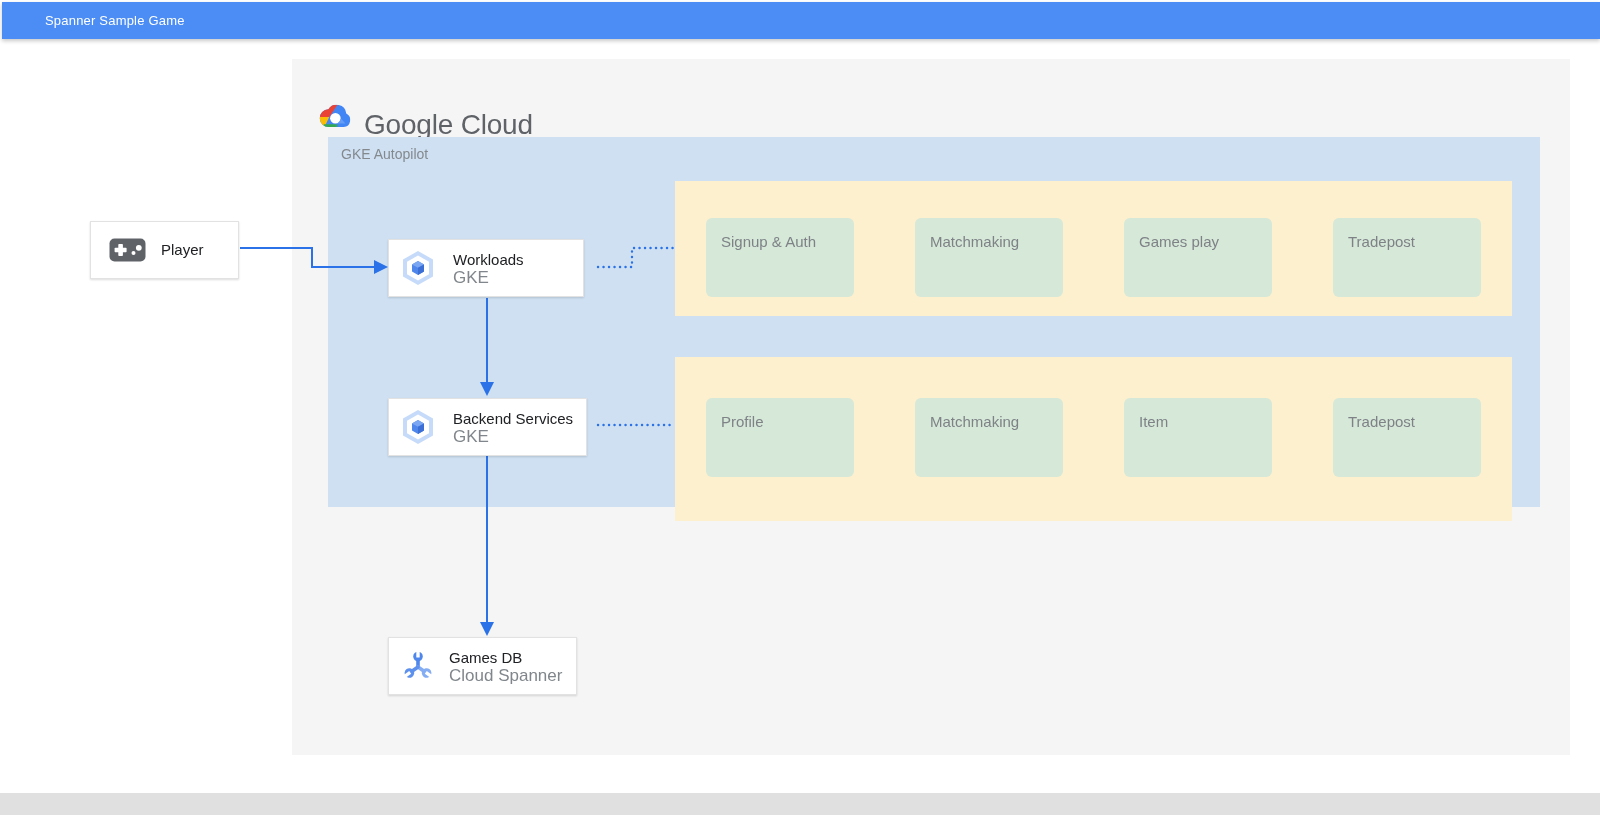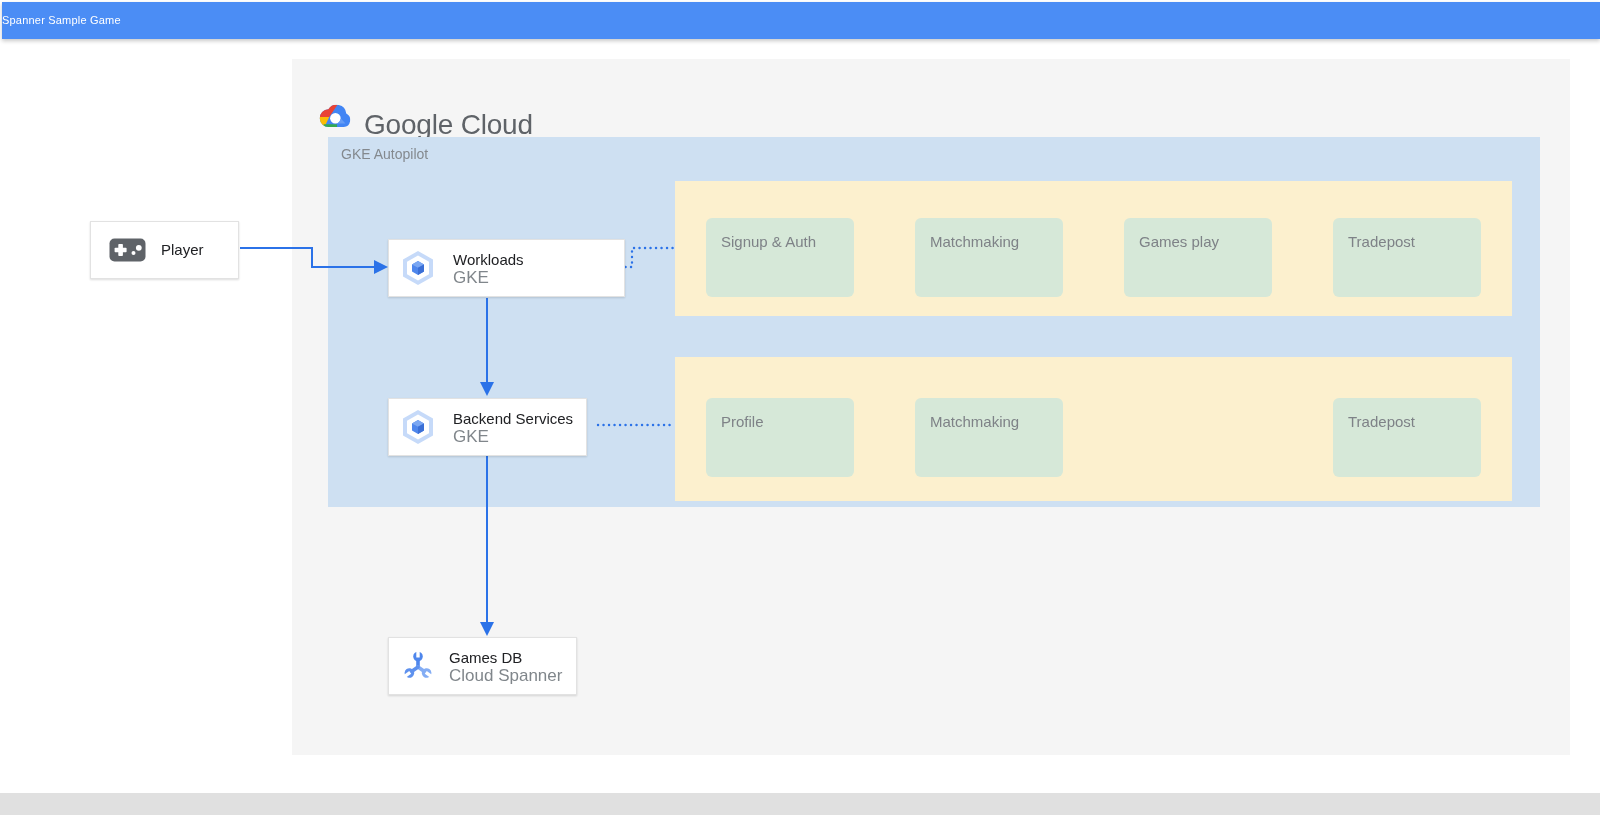--- a/index.html
+++ b/index.html
@@ -7,22 +7,22 @@
     position:relative;width:1600px;height:815px;overflow:hidden;background:#ffffff;
     font-family:"Liberation Sans",sans-serif;
   }
   
   .header{
     position:absolute;left:2px;top:2px;right:0;height:37px;
     background:var(--header-blue);
     box-shadow:0 2px 4px rgba(0,0,0,.22);
   }
   .header-title{
-    display:inline-block;line-height:37px;
-    color:#ffffff;font-size:11px;font-weight:500;letter-spacing:.2px;
+    display:inline-block;padding-left:43px;line-height:37px;
+    color:#ffffff;font-size:13px;font-weight:500;letter-spacing:.2px;
   }
   
   .canvas{
     position:absolute;left:292px;top:59px;width:1278px;height:696px;
     background:var(--canvas-gray);
   }
   .brand{
     position:absolute;left:26px;top:33px;display:flex;align-items:center;gap:9px;
   }
   .brand-text{font-size:28px;color:#5F6368;letter-spacing:-.2px;margin-top:17px;}
@@ -31,21 +31,21 @@
     background:var(--container-blue);
   }
   .gke-label{
     position:absolute;left:13px;top:9px;font-size:14px;color:#84898E;
   }
   
   .svc-row{
     position:absolute;left:383px;width:837px;background:var(--row-yellow);
   }
   .row1{top:122px;height:135px;}
-  .row2{top:298px;height:144px;text-decoration:underline;}
+  .row2{top:298px;height:164px;text-decoration:underline;}
   .svc{
     position:absolute;width:148px;height:79px;background:var(--service-green);border-radius:6px;
   }
   .row1 .svc{top:37px;}
   .row2 .svc{top:41px;}
   .svc-label{
     display:block;padding:15px 0 0 15px;font-size:15px;color:#7E8287;
   }
   .sx1{left:31px;} .sx2{left:240px;} .sx3{left:449px;} .sx4{left:658px;}
   
@@ -53,21 +53,21 @@
     position:absolute;height:58px;background:#ffffff;
     border:1px solid #E2E2E2;box-shadow:0 1px 2px rgba(0,0,0,.14);
     display:flex;align-items:center;box-sizing:border-box;
   }
   .card.stack::after{
     content:"";position:absolute;left:8px;top:8px;width:100%;height:100%;
     background:#ffffff;border:1px solid #D8D8D8;box-shadow:0 1px 2px rgba(0,0,0,.12);
     z-index:-1;
   }
   .card-player{left:90px;top:221px;width:149px;padding-left:18px;gap:15px;}
-  .card-workloads{left:388px;top:239px;width:237px;padding-left:12px;gap:18px;}
+  .card-workloads{left:388px;top:239px;width:196px;padding-left:12px;gap:18px;}
   .card-backend{left:388px;top:398px;width:199px;padding-left:12px;gap:18px;}
   .card-gamesdb{left:388px;top:637px;width:189px;padding-left:14px;gap:16px;}
   .card-title{font-size:15px;color:var(--text-dark);line-height:18px;}
   .card-sub{font-size:17px;color:var(--text-gray);line-height:16px;margin-top:1px;}
   .card-icon{flex:0 0 auto;display:block;}
   
   .wires{position:absolute;left:0;top:0;pointer-events:none;}
   .wire-solid{fill:none;stroke:var(--arrow-blue);stroke-width:2;}
   .wire-head{fill:var(--arrow-blue);stroke:none;}
   .wire-dotted{
@@ -129,20 +129,23 @@
       </div>
     </div>
 
     <div class="svc-row row2">
       <div class="svc sx1">
         <span class="svc-label">Profile</span>
       </div>
       <div class="svc sx2">
         <span class="svc-label">Matchmaking</span>
       </div>
+      <div class="svc sx3">
+        <span class="svc-label">Item</span>
+      </div>
       <div class="svc sx4">
         <span class="svc-label">Tradepost</span>
       </div>
     </div>
   </div>
 
   <svg class="wires" width="1600" height="815" viewBox="0 0 1600 815">
     <path class="wire-solid" d="M240 248 H312 V267 H374"></path>
     <polygon class="wire-head" points="374,260 374,274 388,267"></polygon>
     <path class="wire-solid" d="M487 298 V382"></path>

